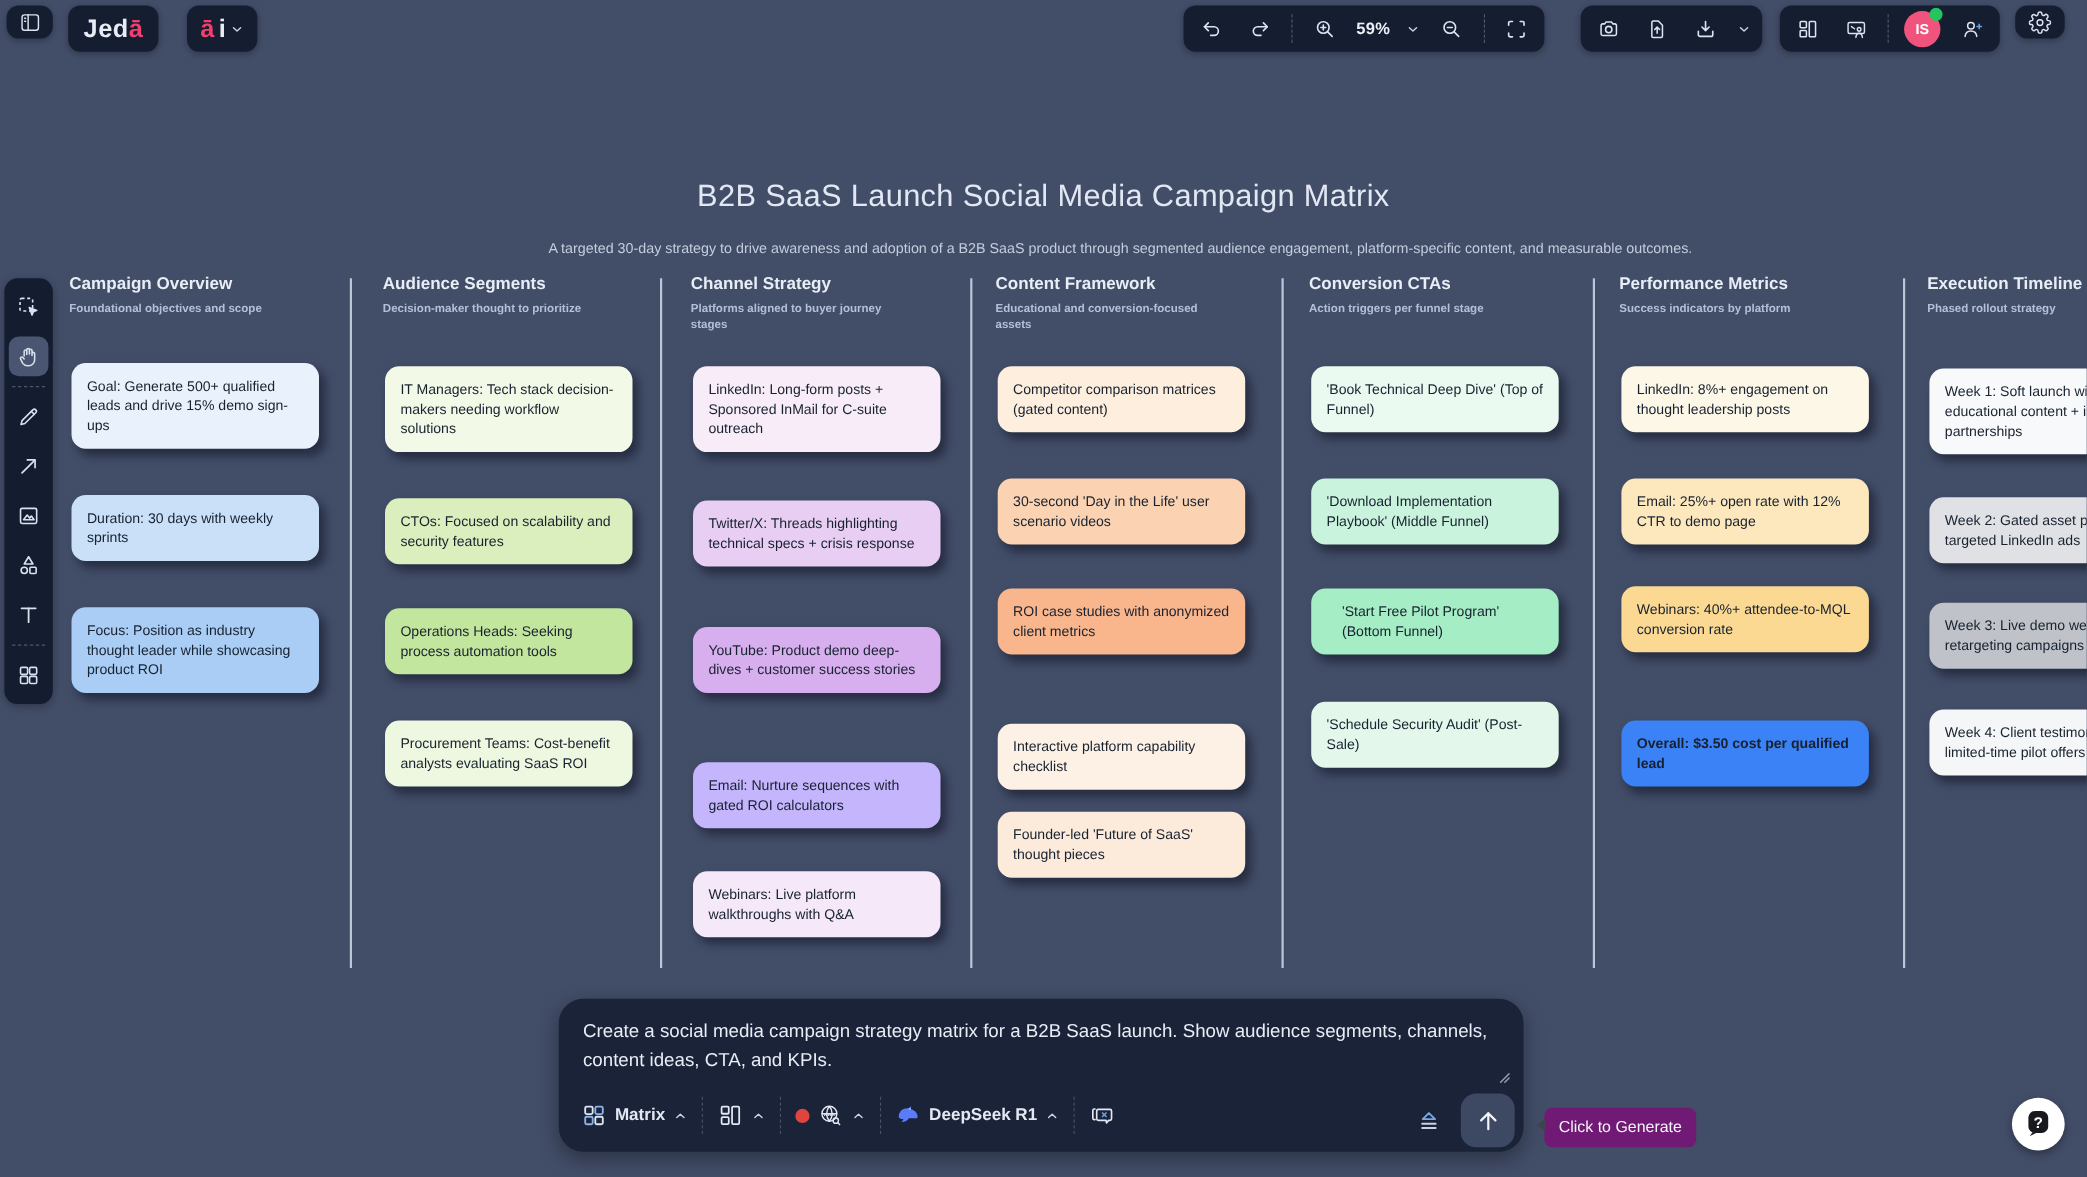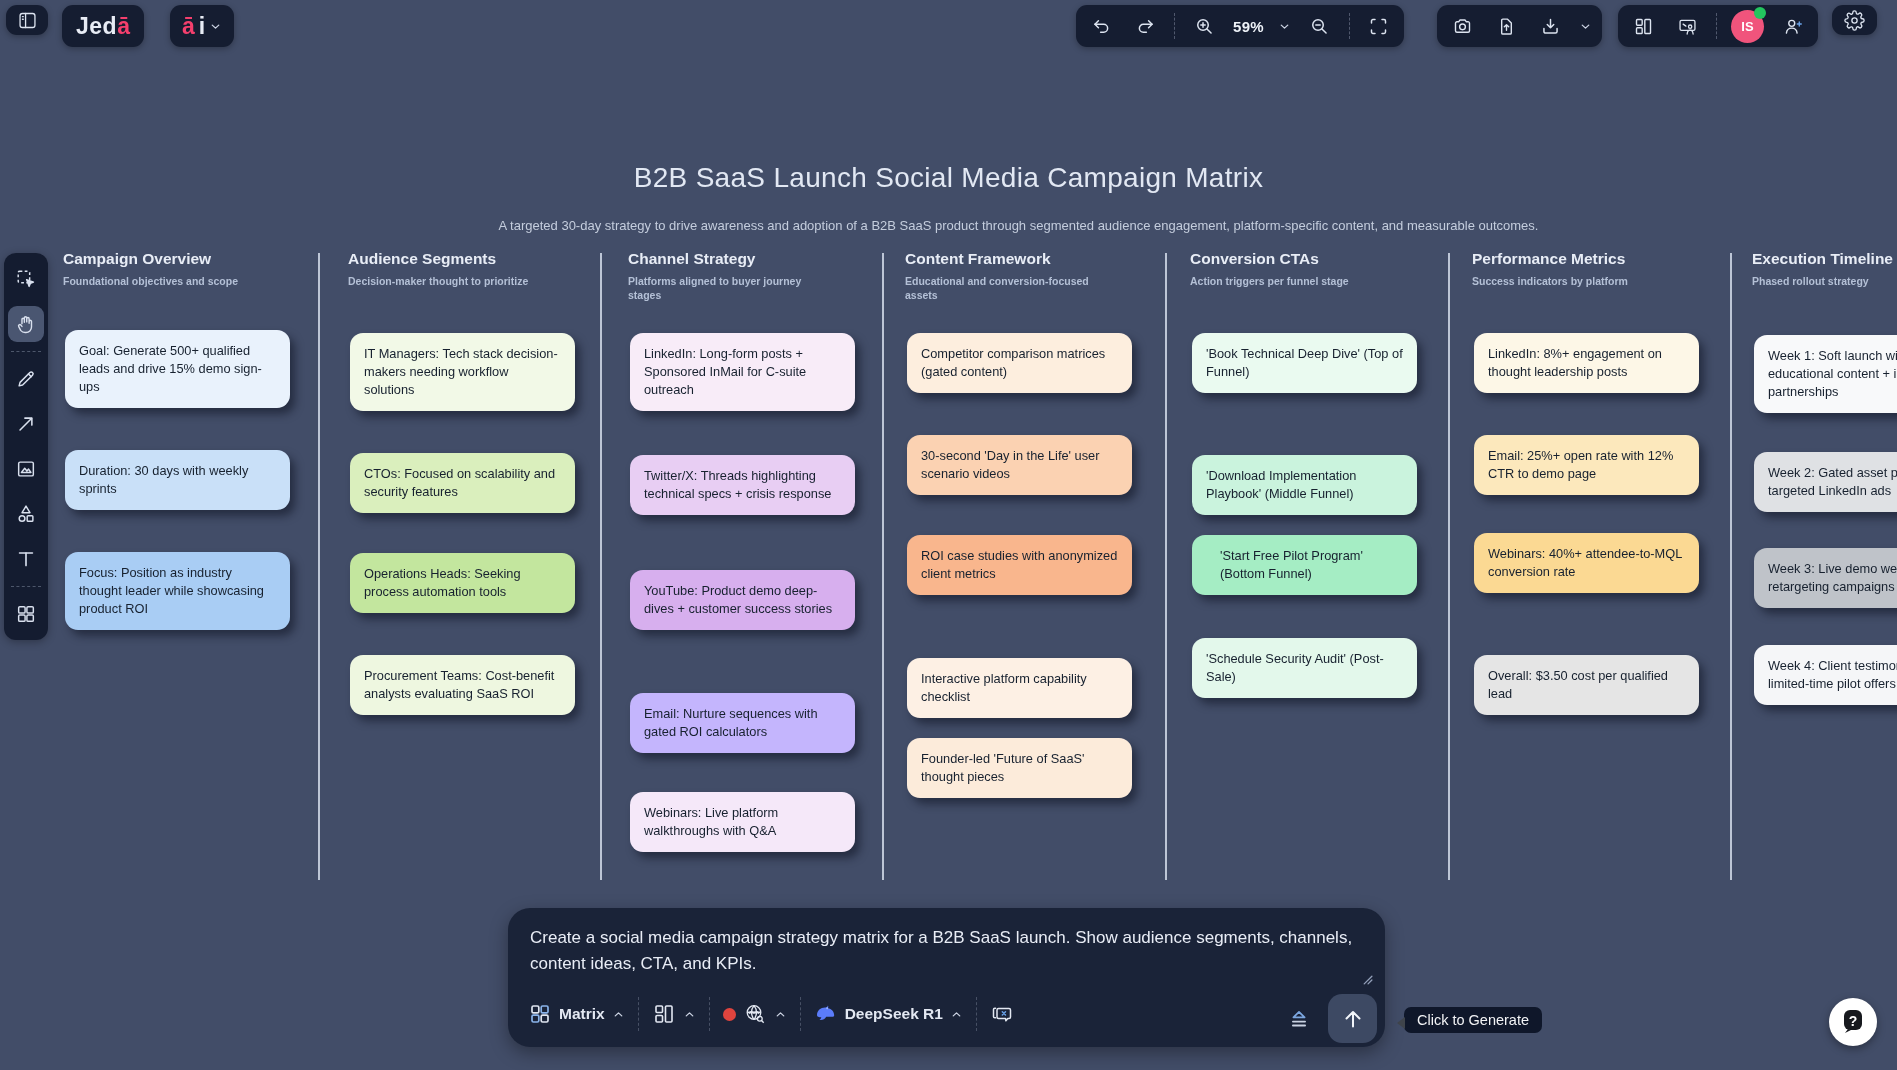--- a/index.html
+++ b/index.html
@@ -115,22 +115,22 @@
     position:absolute; right:8px; bottom:4px; width:49px; height:49px;
     background:#3d4963; border-radius:14px;
     display:flex; align-items:center; justify-content:center;
     color:#f2f5fa; cursor:pointer;
   }
   #btn-generate svg { width:24px; height:24px; }
   #btn-collapse { position:absolute; right:72px; bottom:14px; width:28px; height:28px; cursor:pointer; }
 
   
   #tooltip {
-    position:absolute; left:1404px; top:1007px; height:26px;
-    background:#0f172a; border-radius:7px; padding:0 13px;
+    position:absolute; left:1404px; top:1007px; height:36px;
+    background:#701a75; border-radius:7px; padding:0 13px;
     display:flex; align-items:center;
     font-size:14.5px; color:#f3f4f6; white-space:nowrap;justify-content:flex-end;
   }
   #tooltip::before {
     content:""; position:absolute; left:-7px; top:10px;
     border:6px solid transparent; border-right:8px solid #3f444b; border-left:none;
   }
 
   
   #btn-help {
@@ -380,31 +380,31 @@
       <div class="note" style="top: 83px; background: rgb(253, 238, 222);">Competitor comparison matrices (gated content)</div>
       <div class="note" style="top: 185px; background: rgb(251, 210, 178);">30-second 'Day in the Life' user scenario videos</div>
       <div class="note" style="top: 285px; background: rgb(249, 182, 141);">ROI case studies with anonymized client metrics</div>
       <div class="note" style="top: 388px; background: rgb(253, 240, 228); margin-top: 20px;">Interactive platform capability checklist</div>
       <div class="note" style="top: 488px; background: rgb(252, 235, 218);">Founder-led 'Future of SaaS' thought pieces</div>
     </div>
     <div class="column" style="left: 1190px; top: 250px;">
       <div class="column-title">Conversion CTAs</div>
       <div class="column-sub">Action triggers per funnel stage</div>
       <div class="note" style="top: 83px; background: rgb(234, 250, 240);">'Book Technical Deep Dive' (Top of Funnel)</div>
-      <div class="note" style="top: 185px; background: rgb(202, 243, 221); margin-top: 20px;">'Download Implementation Playbook' (Middle Funnel)</div>
+      <div class="note" style="top: 185px; background: rgb(202, 243, 221);">'Download Implementation Playbook' (Middle Funnel)</div>
       <div class="note" style="top: 285px; background: rgb(165, 237, 196); padding-left: 28px;">'Start Free Pilot Program' (Bottom Funnel)</div>
       <div class="note" style="top: 388px; background: rgb(227, 248, 235);">'Schedule Security Audit' (Post-Sale)</div>
     </div>
     <div class="column" style="left: 1472px; top: 250px;">
       <div class="column-title">Performance Metrics</div>
       <div class="column-sub">Success indicators by platform</div>
       <div class="note" style="top: 83px; background: rgb(253, 247, 231);">LinkedIn: 8%+ engagement on thought leadership posts</div>
       <div class="note" style="top: 185px; background: rgb(252, 232, 188);">Email: 25%+ open rate with 12% CTR to demo page</div>
       <div class="note" style="top: 283px; background: rgb(251, 217, 147);">Webinars: 40%+ attendee-to-MQL conversion rate</div>
-      <div class="note" style="top: 405px; background: #e5e5e5;">Overall: $3.50 cost per qualified lead</div>
+      <div class="note" style="top: 405px; background: #3b82f6; font-weight: bold;">Overall: $3.50 cost per qualified lead</div>
     </div>
     <div class="column" style="left: 1752px; top: 250px;">
       <div class="column-title">Execution Timeline</div>
       <div class="column-sub">Phased rollout strategy</div>
       <div class="note" style="top: 85px; background: rgb(248, 249, 250);">Week 1: Soft launch with educational content + influencer partnerships</div>
       <div class="note" style="top: 202px; background: rgb(223, 225, 228);">Week 2: Gated asset promotion + targeted LinkedIn ads</div>
       <div class="note" style="top: 298px; background: rgb(191, 195, 201);">Week 3: Live demo week + retargeting campaigns</div>
       <div class="note" style="top: 395px; background: rgb(245, 246, 248);">Week 4: Client testimonials + limited-time pilot offers</div>
     </div>
   </div>

